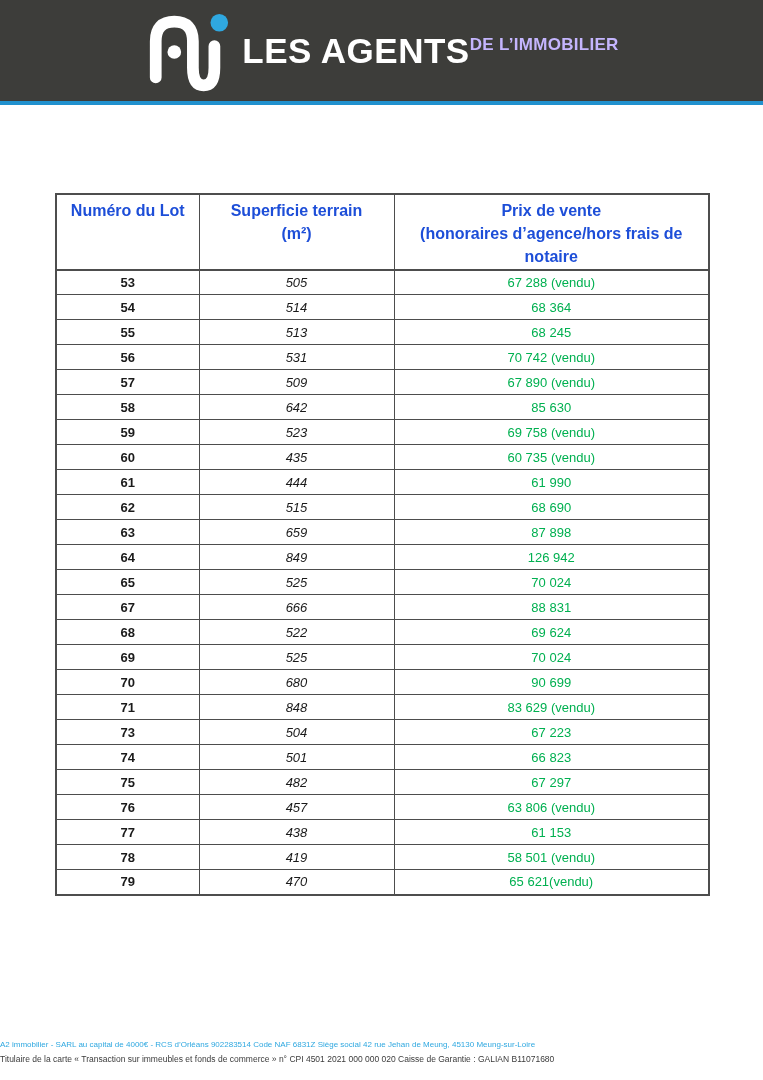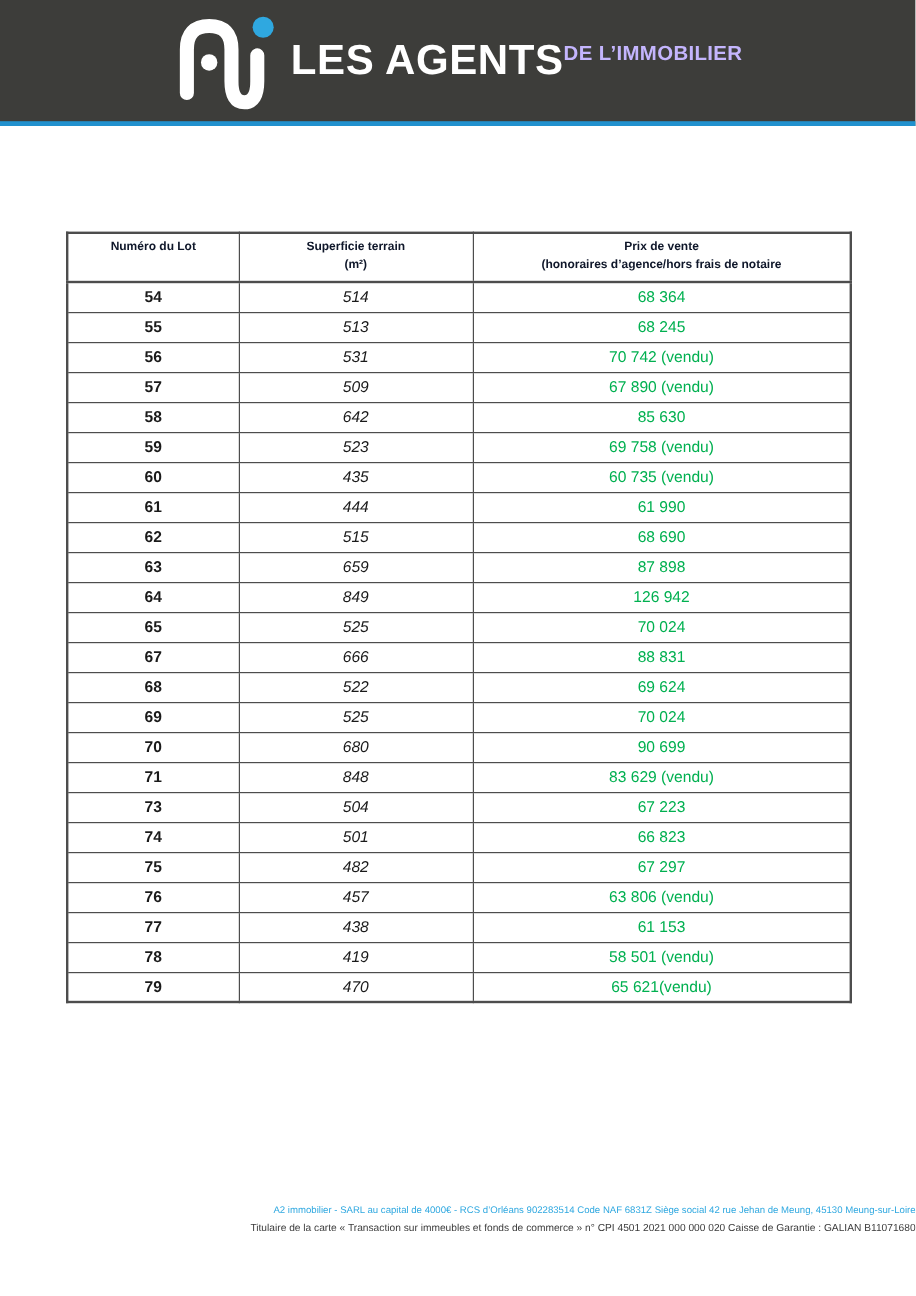--- a/index.html
+++ b/index.html
@@ -37,41 +37,41 @@
     border-collapse: collapse;
     width: 653px;
     table-layout: fixed;
   }
   .price-table th, .price-table td {
     border: 1px solid #4d4d4d;
     text-align: center;
     vertical-align: middle;
   }
   .price-table thead th {
-    height: 41px;
+    height: 55px;
     vertical-align: top;
     padding-top: 4px;
-    color: #0f172a;
+    color: #1d4ed8;
     font-weight: bold;
-    font-size: 10px;
+    font-size: 16px;
     line-height: 1.45;
     border-bottom: 2px solid #4d4d4d;
   }
   .price-table { border: 2px solid #4d4d4d; }
   .price-table tbody td { height: 25px; font-size: 13px; }
   td.col-lot     { font-weight: bold; color: #1a1a1a; }
   td.col-surface { font-style: italic; color: #1a1a1a; }
   td.col-price   { color: #00b050; }
 
   
   .footer {
     position: absolute;
-    top: 1002px; left: 0;
+    top: 1038px; left: 0;
     width: 100%;
-    text-align: right;
+    text-align: left;
     line-height: 14px;
   }
   .footer-line1 { color: #2fa8e0; font-size: 8px; }
   .footer-line2 { color: #3b3b3b; font-size: 8.5px; }
 </style>
 </head>
 <body>
 
 <div class="page">
 
@@ -106,20 +106,25 @@
             <div>(m²)</div>
           </th>
           <th>
             <div>Prix de vente</div>
             <div>(honoraires d’agence/hors frais de notaire</div>
           </th>
         </tr>
       </thead>
       <tbody>
           <tr>
+            <td class="col-lot">53</td>
+            <td class="col-surface">505</td>
+            <td class="col-price">67 288 (vendu)</td>
+          </tr>
+          <tr>
             <td class="col-lot">54</td>
             <td class="col-surface">514</td>
             <td class="col-price">68 364</td>
           </tr>
           <tr>
             <td class="col-lot">55</td>
             <td class="col-surface">513</td>
             <td class="col-price">68 245</td>
           </tr>
           <tr>

